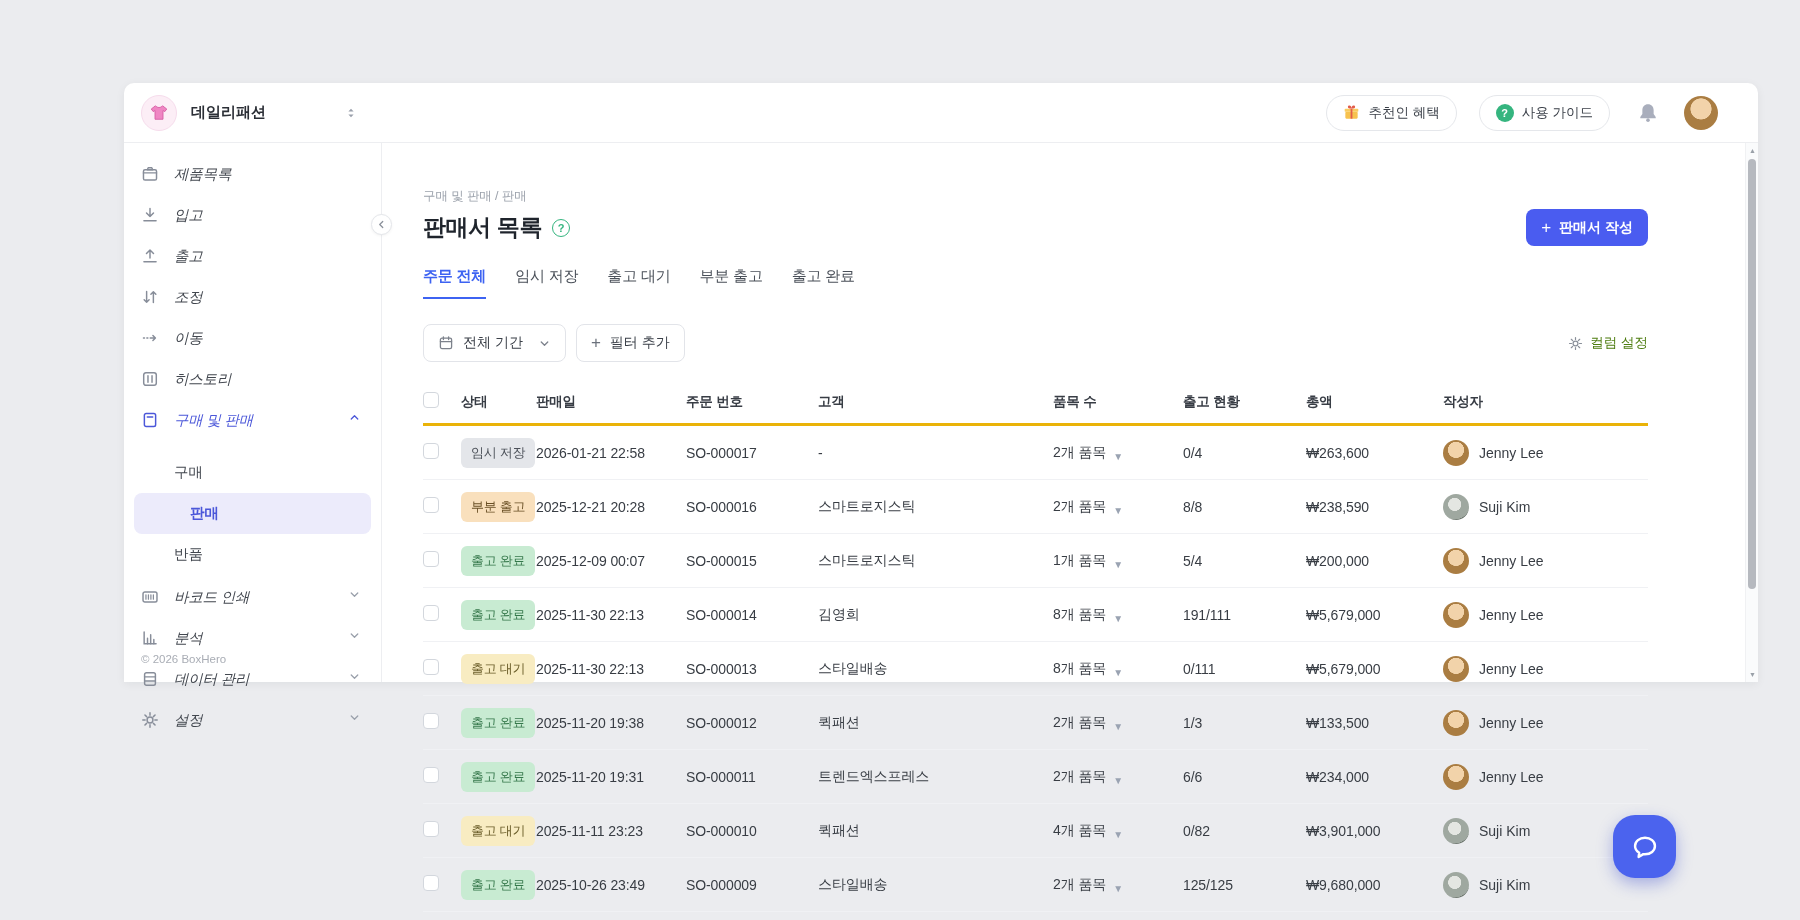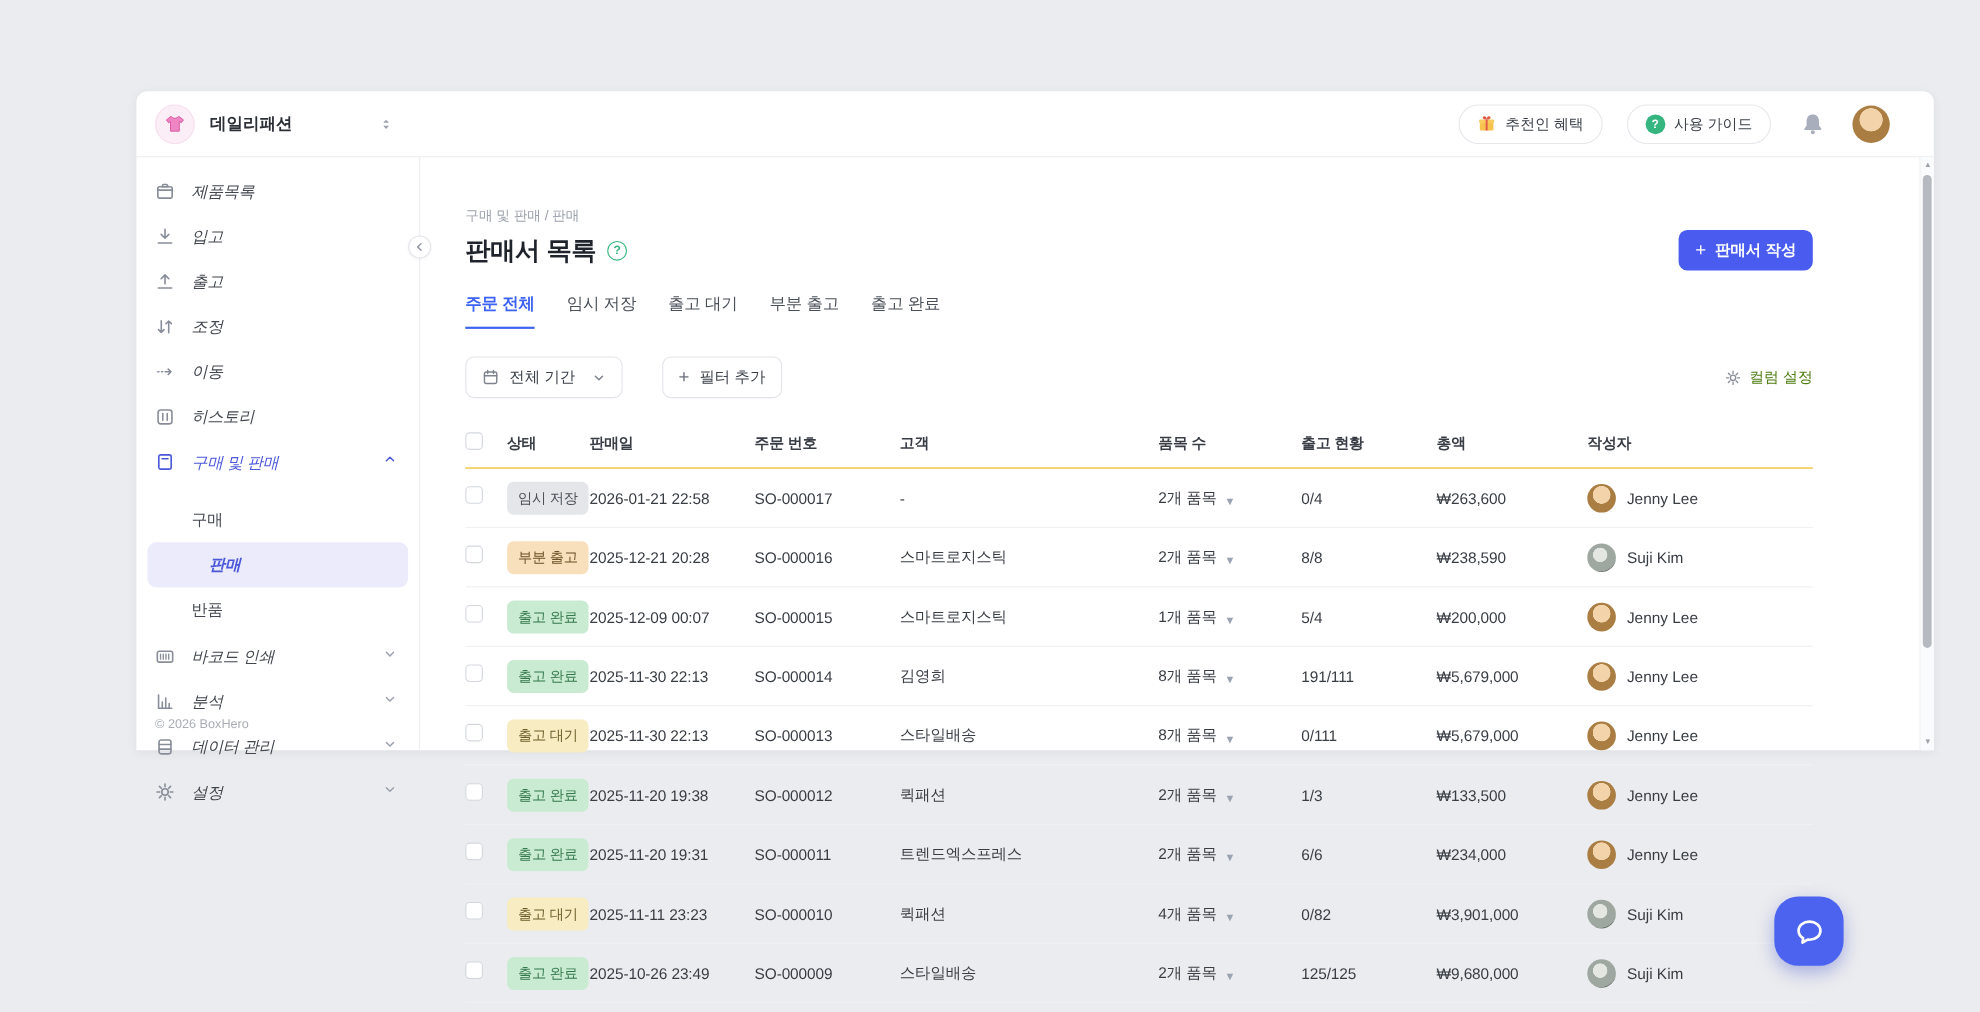--- a/index.html
+++ b/index.html
@@ -39,21 +39,21 @@
   .side-item { height:41px; display:flex; 
     padding:0 20px 0 17px; font-size:14.5px; color:#42474f; cursor:pointer;font-style:italic; }
   .side-item.gap { margin-top:13px; }
   .s-icon { width:20px; display:flex; color:#878d99; flex:none; }
   .s-label { margin-left:13px; flex:1; letter-spacing:-0.2px; }
   .s-chev { color:#9aa0ab; display:flex; }
   .side-item.active, .side-item.active .s-icon, .side-item.active .s-chev { color:#4b57d9; }
   .side-sub { height:41px; display:flex; align-items:center; padding-left:50px;
     font-size:14.5px; color:#42474f; cursor:pointer; }
   .side-sub.selected { background:#ecebfb; border-radius:8px; margin:0 10px;
-    padding-left:56px; color:#4b57d9; font-weight:600;font-style:italic; }
+    padding-left:56px; color:#4b57d9; font-weight:600; }
   .collapse { position:absolute; left:247px; top:131px; width:21px; height:21px;
     border-radius:50%; background:#fff; border:1px solid #e4e6ea; z-index:5;
     display:flex; align-items:center; justify-content:center; color:#8a909a;
     box-shadow:0 1px 3px rgba(0,0,0,.05); cursor:pointer; }
   .copyright { position:absolute; left:17px; bottom:17px; font-size:11.5px; color:#a9adb5; }
   
   .main { position:absolute; left:258px; top:60px; bottom:0; width:1266px; padding-left:41px; }
   .breadcrumb { margin-top:45px; font-size:12.5px; color:#9ba1ab; letter-spacing:-0.1px; }
   .title-row { display:flex; align-items:center; margin-top:7px; position:relative; width:1225px; }
   .page-title { font-size:23px; font-weight:700; color:#1f242c; letter-spacing:-0.4px; }
@@ -61,32 +61,32 @@
     color:#35b57f; font-size:11px; font-weight:700; display:flex; align-items:center;
     justify-content:center; margin-left:10px; cursor:pointer; }
   .create-btn { position:absolute; right:0; top:-3px; height:37px; background:#4a5cf0;
     color:#fff; border:none; border-radius:8px; display:flex; align-items:center; gap:8px;
     padding:0 15px; font-size:14px; font-weight:600; cursor:pointer; font-family:inherit; }
   .plus { font-size:17px; font-weight:400; line-height:1; }
   .tabs { display:flex; gap:29px; margin-top:24px; }
   .tab { font-size:15px; color:#4a5059; padding-bottom:11px;
     border-bottom:2px solid transparent; cursor:pointer; letter-spacing:-0.2px; }
   .tab.active { color:#3d63f2; font-weight:700; border-bottom-color:#3d63f2; }
-  .filter-row { margin-top:25px; display:flex; align-items:center; width:1225px;gap:26px; }
+  .filter-row { margin-top:25px; display:flex; align-items:center; width:1225px; }
   .fbtn { height:38px; border:1px solid #e2e4e9; border-radius:8px; background:#fff;
     display:flex; align-items:center; gap:9px; padding:0 14px; font-size:14px;
     color:#3b4049; cursor:pointer; }
   .fbtn + .fbtn { margin-left:10px; }
   .fbtn .ic { display:flex; color:#7d828c; }
   .col-set { margin-left:auto; display:flex; align-items:center; gap:7px;
     font-size:13.5px; color:#4d7c0f; cursor:pointer; }
   .col-set .ic { display:flex; color:#8a909a; }
   
   .table { width:1225px; margin-top:19px; }
-  .thead { display:flex; align-items:center; height:45px; border-bottom:1px solid #eab308; }
+  .thead { display:flex; align-items:center; height:45px; border-bottom:3px solid #eab308; }
   .tr { display:flex; align-items:center; height:54px; border-bottom:1px solid #f0f1f4; cursor:pointer; }
   .th { font-size:13.5px; font-weight:700; color:#383d45; letter-spacing:-0.2px; }
   .c-check{width:38px;} .c-status{width:75px;} .c-date{width:150px;} .c-order{width:132px;}
   .c-customer{width:235px;} .c-items{width:130px;} .c-fulfill{width:123px;}
   .c-total{width:137px;} .c-author{flex:1;}
   .checkbox { width:16px; height:16px; border:1.5px solid #d3d7dd; border-radius:4px;
     background:#fff; display:inline-block; cursor:pointer; }
   .badge { display:inline-block; padding:6px 10px; border-radius:6px;
     font-size:13px; font-weight:500; letter-spacing:-0.3px; white-space:nowrap; }
   .badge.draft   { background:#e4e6ea; color:#4b5058; }

